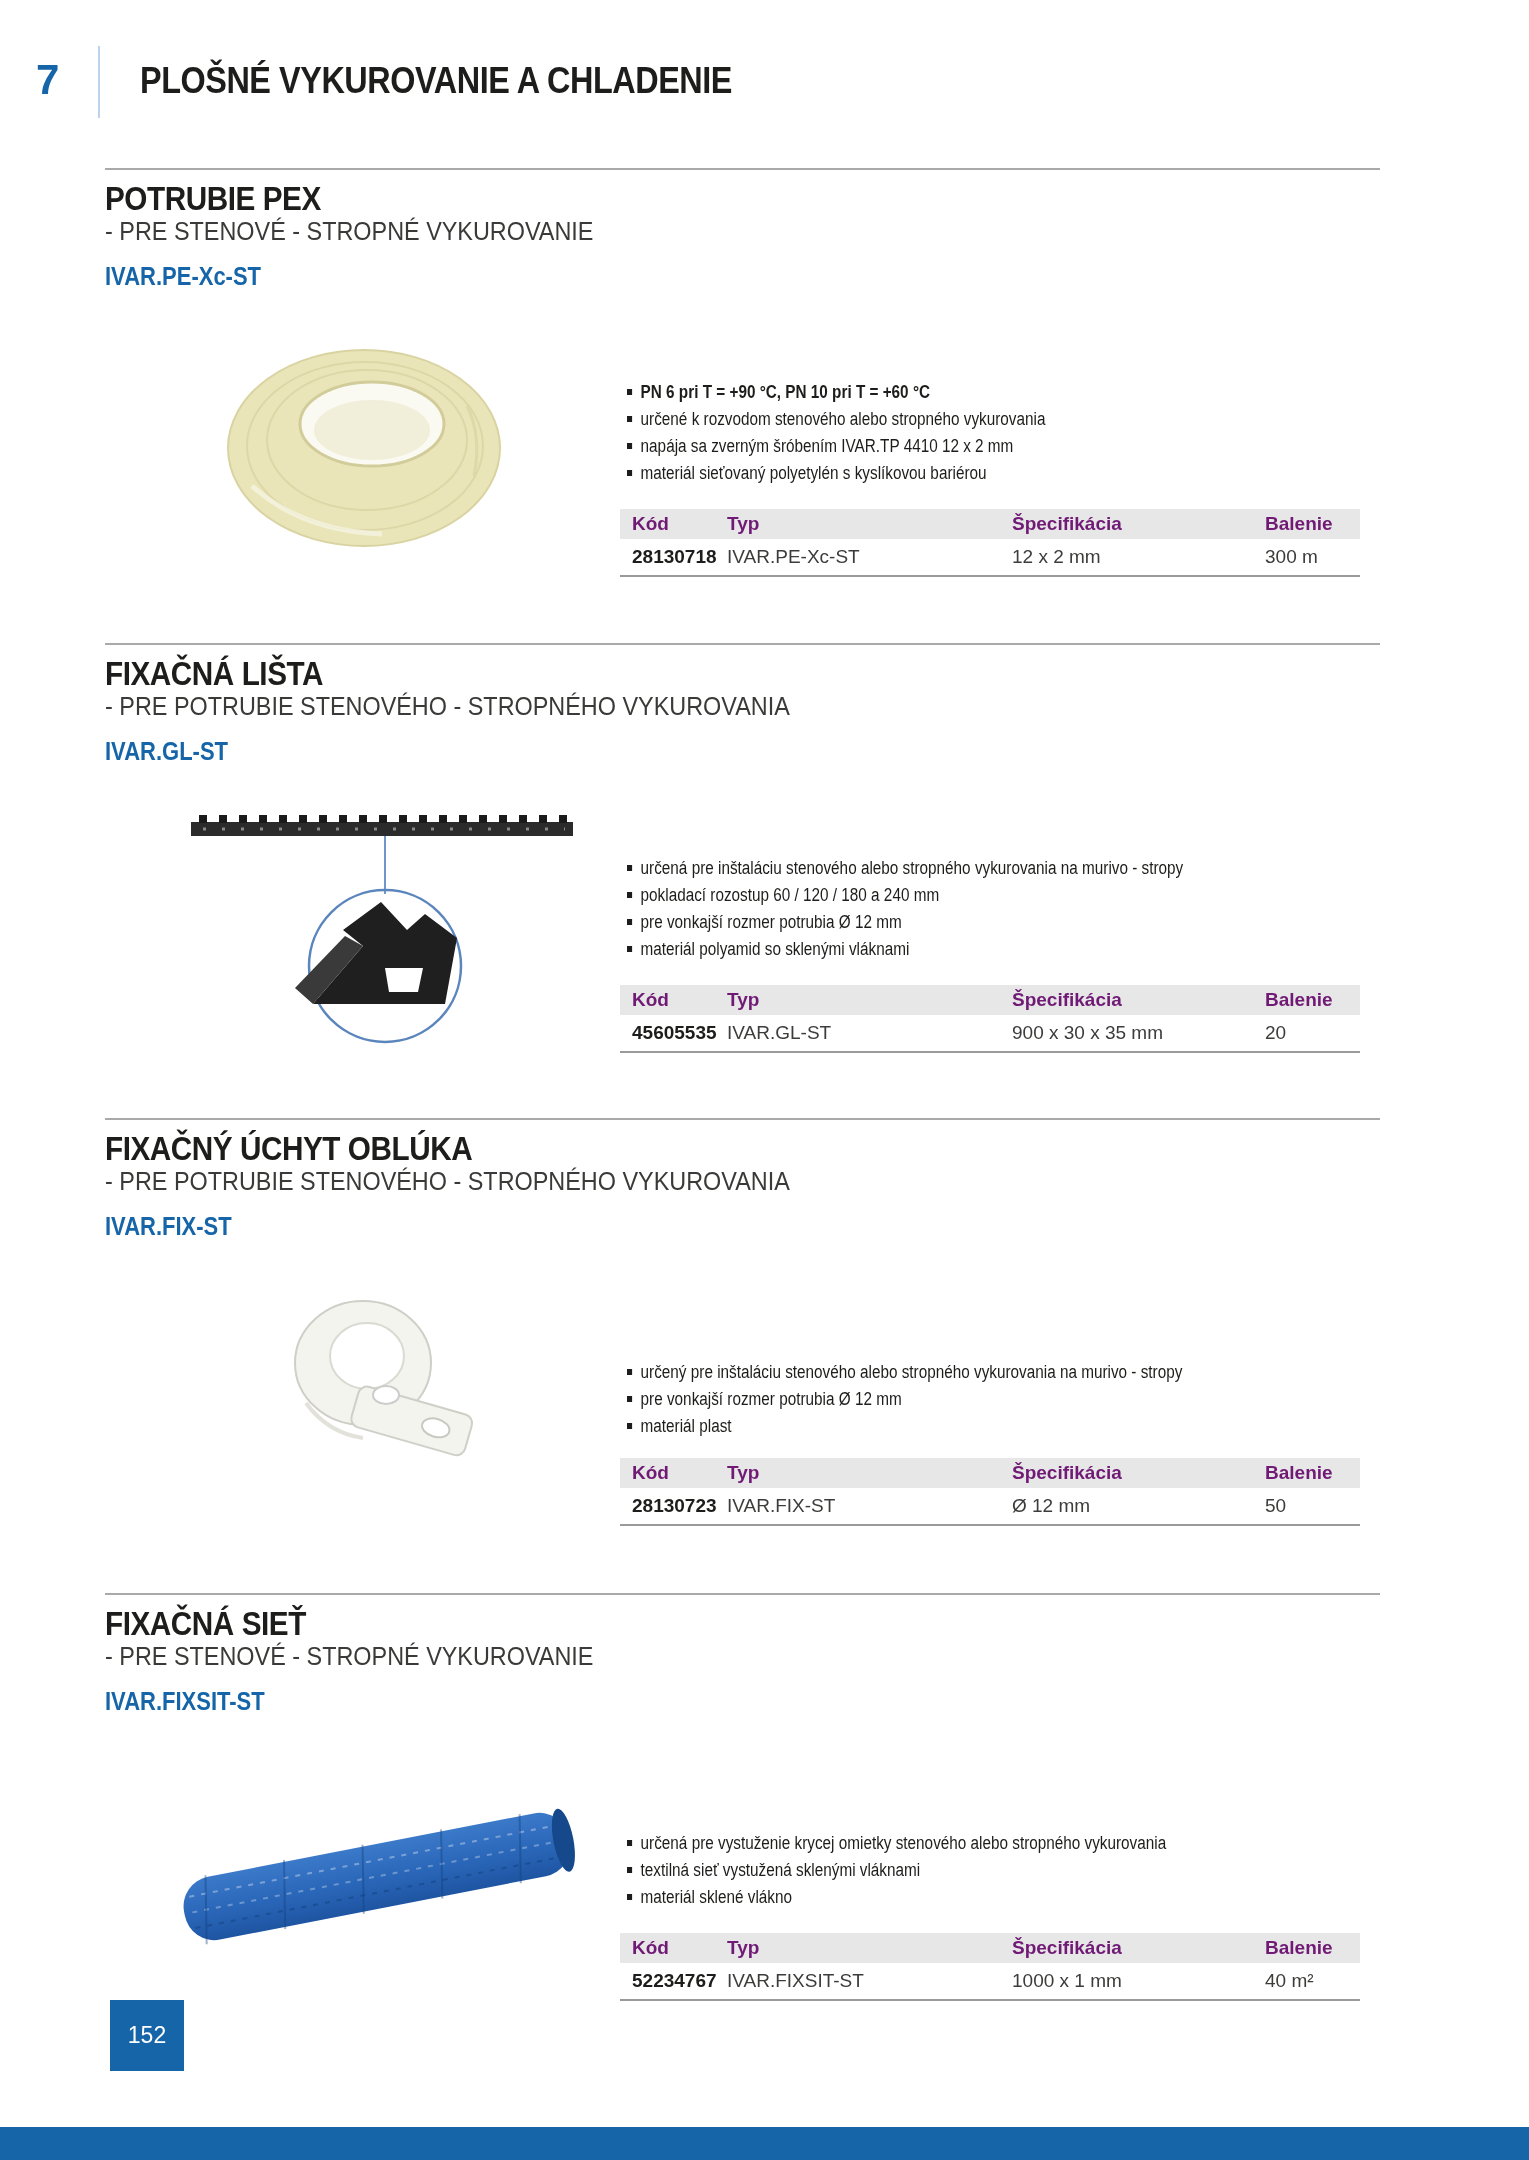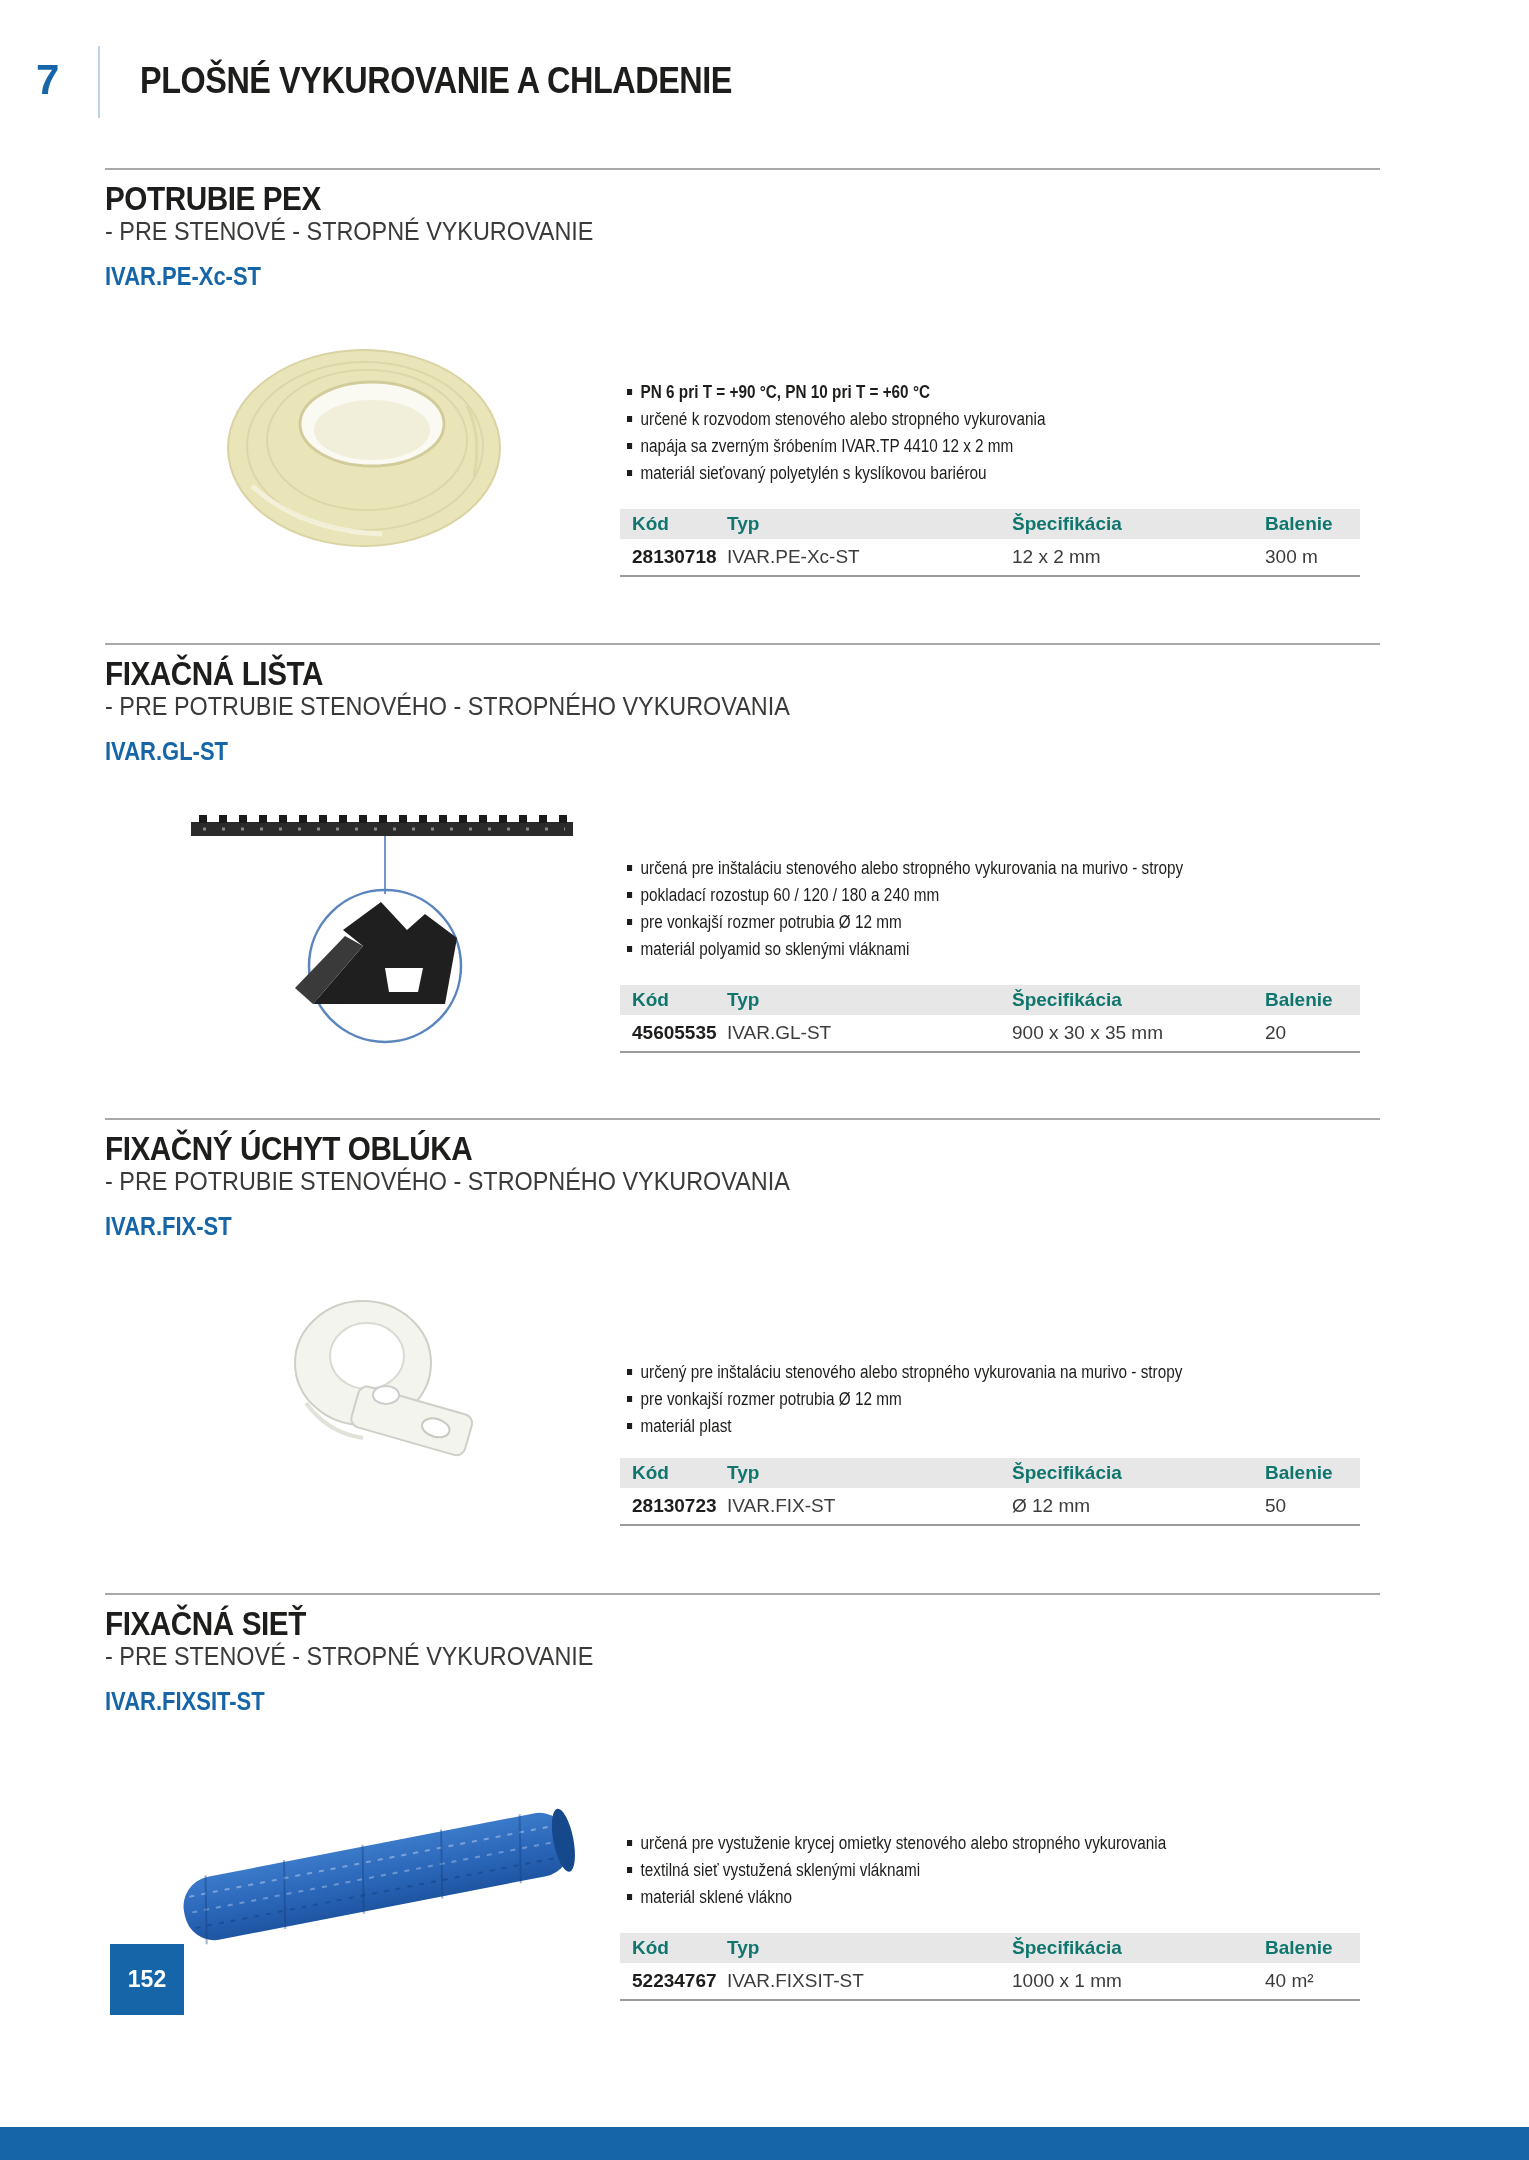--- a/index.html
+++ b/index.html
@@ -21,30 +21,30 @@
   .sec-code{position:absolute;left:105px;font-size:25px;font-weight:bold;color:#1565a8;
             transform:scaleX(.88);transform-origin:left top;white-space:nowrap;}
 
   .bullets{position:absolute;left:627px;width:860px;margin:0;padding:0;list-style:none;
            transform:scaleX(.85);transform-origin:left top;}
   .bullets li{position:relative;padding-left:16px;font-size:18px;line-height:27px;color:#1d1d1b;white-space:nowrap;}
   .bullets li::before{content:"";position:absolute;left:0;top:10px;width:6px;height:6px;background:#1d1d1b;}
   .bullets li.b{font-weight:bold;}
 
   .spec-table{position:absolute;left:620px;width:740px;border-collapse:collapse;table-layout:fixed;}
-  .spec-table th{background:#e7e7e7;text-align:left;font-size:19px;font-weight:bold;color:#0f766e;
+  .spec-table th{background:#e7e7e7;text-align:left;font-size:19px;font-weight:bold;color:#701a75;
                  padding:4px 0 4px 12px;white-space:nowrap;}
   .spec-table td{font-size:19px;color:#3c3c3b;padding:7px 0 7px 12px;border-bottom:2px solid #9a9a9a;white-space:nowrap;}
   .spec-table td.kod{font-weight:bold;color:#1d1d1b;}
 
   .img-box{position:absolute;}
 
-  .page-tab{position:absolute;left:110px;top:1944px;width:74px;height:71px;background:#1565a8;
+  .page-tab{position:absolute;left:110px;top:2000px;width:74px;height:71px;background:#1565a8;
             color:#fff;display:flex;align-items:center;justify-content:center;
-            font-size:23px;font-weight:bold;}
+            font-size:23px;font-weight:normal;}
   .footer-bar{position:absolute;left:0;top:2127px;width:1529px;height:33px;background:#1565a8;}
 </style>
 </head>
 <body>
 
 <div class="page">
 
   <div class="chapter-num">7</div>
   <div class="chapter-rule"></div>
   <div class="chapter-title">PLOŠNÉ VYKUROVANIE A CHLADENIE</div>

